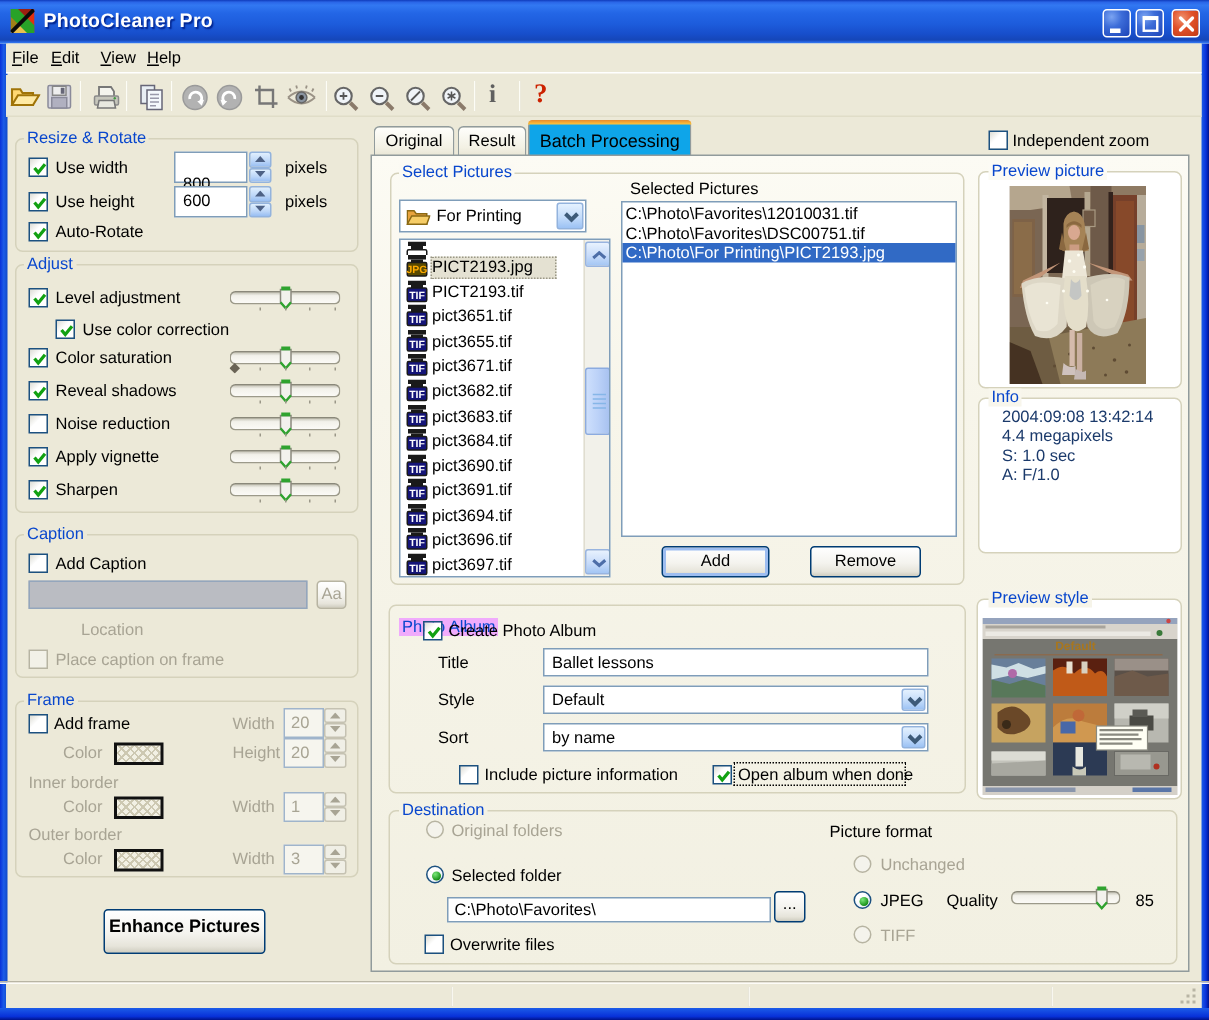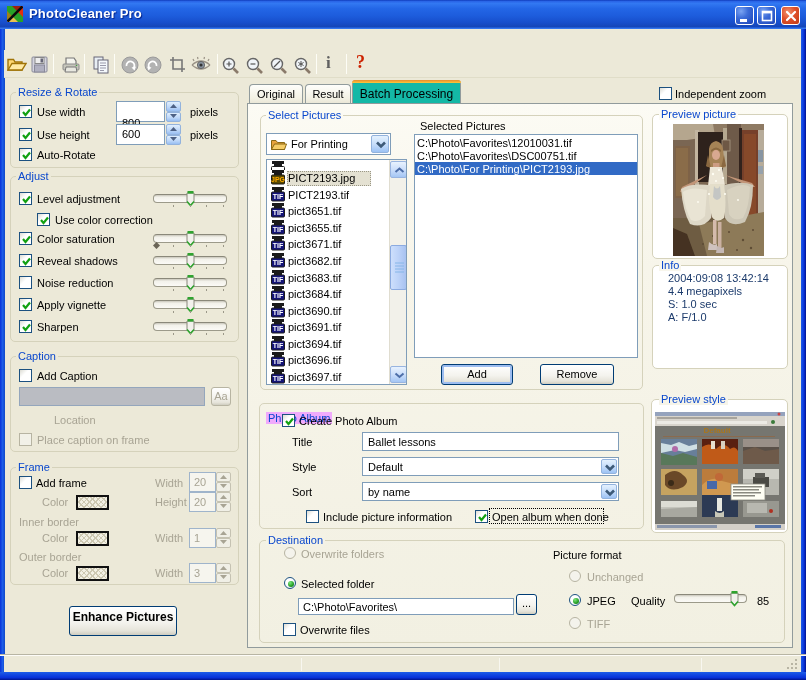--- a/index.html
+++ b/index.html
@@ -65,21 +65,21 @@
 .btn.def { box-shadow:inset 0 0 0 2px #9dbdf0;margin-left:10px; }
 
 .swatch { position:absolute; width:33px; height:15px; border:2px solid #111; background:
  repeating-linear-gradient(45deg,#cdc8b2 0 1px,transparent 1px 4px),
  repeating-linear-gradient(-45deg,#cdc8b2 0 1px,transparent 1px 4px), #f2f0e4; }
 
 
 #tabpane { left:247px; top:103px; width:546px; height:545px; border:1px solid #919b9c;
  background:linear-gradient(180deg,#fcfbf4 0%,#f7f5ea 30%,#f2f0e2 100%); }
 .tab { position:absolute; border:1px solid #919b9c; border-bottom:none; border-radius:4px 4px 0 0; background:linear-gradient(180deg,#fefefb 0%,#f3f1e4 70%,#e8e5d4 100%); text-align:center; }
-.tab.active { background:#14b8a6; }
+.tab.active { background:#0ea5e9; }
 .tab .ostripe { position:absolute; left:-1px; top:-1px; right:-1px; height:3px; border-radius:3px 3px 0 0; background:linear-gradient(180deg,#e68b2c,#ffc73c); }
 
 
 .list { position:absolute; background:#fff; border:1px solid #7f9db9; }
 .flrow { position:absolute; left:1px; height:17px; white-space:nowrap; }
 .flrow .nm { position:absolute; left:20px; top:2px; }
 .flrow svg { position:absolute; left:2px; top:0px; }
 
 
 .sbar { position:absolute; width:17px; background:#f2f1ea; border-left:1px solid #e0ddd0;}
@@ -115,20 +115,26 @@
           <rect x="4" y="4" width="10" height="2.4" fill="#fff"></rect>
         </svg>
     </div>
     <div class="tbtn red" style="left:781px">
       <svg width="19" height="19">
           <path d="M5,5 L13,13 M13,5 L5,13" stroke="#fff" stroke-width="2.2" stroke-linecap="round"></path>
         </svg>
     </div>
   </div>
 
+  <div id="menubar" class="abs">
+    <span style="left:4px"><u>F</u>ile</span>
+    <span style="left:30px"><u>E</u>dit</span>
+    <span style="left:63px"><u>V</u>iew</span>
+    <span style="left:94px"><u>H</u>elp</span>
+  </div>
 
   <div id="toolbar" class="abs">
     <svg class="ticon" style="left:3px" width="20" height="16" viewBox="0 0 20 16">
       <path d="M1,3.5 L1,14 L15,14 L15,6 L8,6 L6.5,3.5 Z" fill="#ffd873" stroke="#a07408" stroke-width="1.4"></path>
       <path d="M1,14 L5,7.5 L19,7.5 L15,14 Z" fill="#ffeaa4" stroke="#a07408" stroke-width="1.4"></path>
     </svg>
     <svg class="ticon" style="left:27px" width="17" height="17" viewBox="0 0 17 17">
       <rect x="1" y="1" width="15" height="15" rx="1" fill="#d4d4de" stroke="#8a8a9a"></rect>
       <rect x="4" y="1.5" width="9" height="6" fill="#eee" stroke="#888"></rect>
       <rect x="9.5" y="2.5" width="2.5" height="4" fill="#667"></rect>
@@ -668,21 +674,21 @@
       <svg width="13" height="13">
         <path d="M3,6 L5.5,9 L10,3.5" fill="none" stroke="#12a112" stroke-width="2.2"></path>
       </svg>
     </div>
   <div class="focus-dots" style="left:489px;top:508px;width:115px;height:16px"></div>
   <div class="lbl" style="left:492px;top:511px">Open album when done</div>
 
   <div class="grp" style="left:259px;top:540px;width:526px;height:103px"></div>
   <div class="grp-lbl onpane" style="left:266px;top:534px;background:#f4f2e5">Destination</div>
   <div class="radio dis" style="left:284px;top:547px"></div>
-  <div class="lbl dis-t" style="left:301px;top:548px">Overwrite folders</div>
+  <div class="lbl dis-t" style="left:301px;top:548px">Original folders</div>
   <div class="radio" style="left:284px;top:577px">
       <div class="dot"></div>
     </div>
   <div class="lbl" style="left:301px;top:578px">Selected folder</div>
   <div class="tbox" style="left:298px;top:598px;width:216px;height:17px">
       <span style="position:absolute;left:4px;top:2px">C:\Photo\Favorites\</span>
     </div>
   <div class="btn" style="left:516px;top:594px;width:21px;height:21px;padding-top:2px">...</div>
   <div class="cb" style="left:283px;top:623px"></div>
   <div class="lbl" style="left:300px;top:624px">Overwrite files</div>

